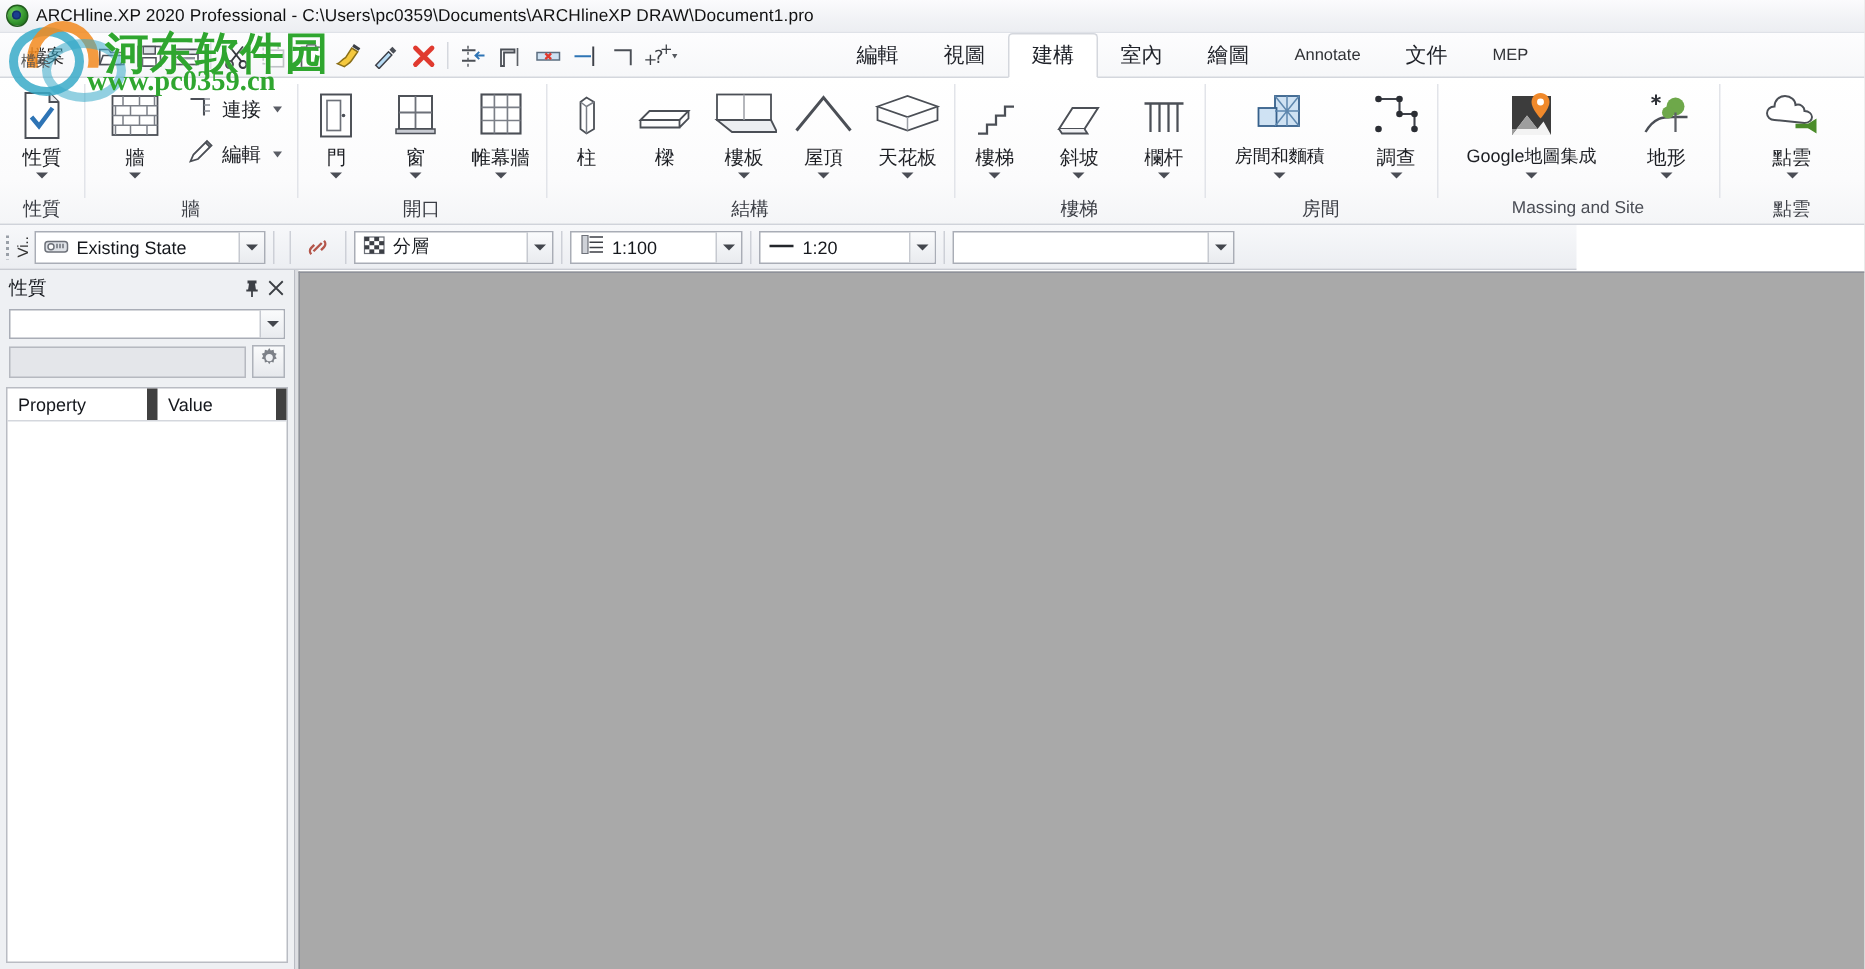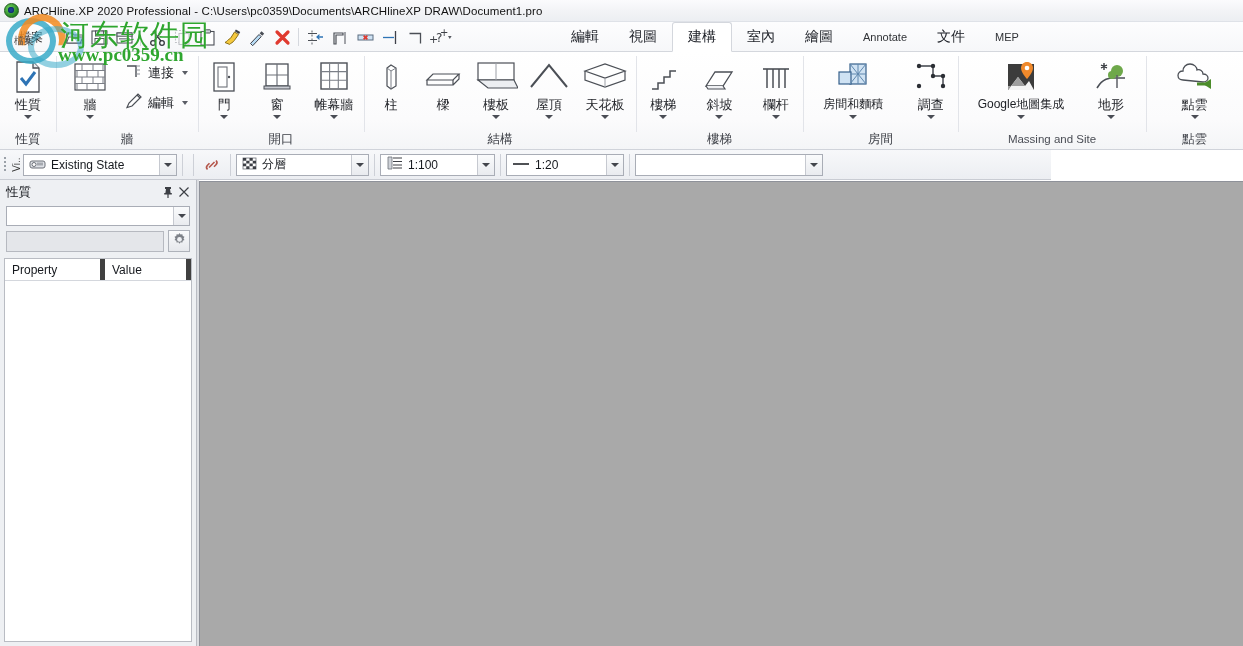--- a/index.html
+++ b/index.html
@@ -150,21 +150,21 @@
   .pp-combo{ height:20px; background:#fff; border:1px solid #a9adb6; display:flex; }
   .pp-combo .pc-f{ flex:1 1 auto; }
   .pp-field-row{ display:flex; gap:4px; padding:2px 6px 4px 6px; align-items:center; }
   .pp-field{ flex:1 1 auto; height:21px; background:#e4e6ea; border:1px solid #b6b9c0; }
   .pp-gear{ width:22px; height:22px; background:linear-gradient(to bottom,#fafbfc,#e6e8ec);
             border:1px solid #aeb2ba; display:flex; align-items:center; justify-content:center; }
   .pp-grid{ flex:1 1 auto; margin:2px 4px 4px 4px; background:#fff; border:1px solid #b9bcc3;
             display:flex; flex-direction:column; }
   .pp-grid-head{ height:22px; display:flex; border-bottom:1px solid #d4d7dd; }
   .pp-col{ display:flex; align-items:center; padding-left:7px; font-size:12px; color:#15181d;
-           border-right:5px solid #404040; }
+           border-right:7px solid #404040; }
   .pp-col.c1{ width:100px; }
   .pp-col.c2{ flex:1 1 auto; }
   .pp-grid-body{ flex:1 1 auto; }
 
   
   .canvas{
     position:absolute; left:199px; top:181px; width:1044px; height:465px;
     background:#a9a9a9; border-left:1px solid #8e9199; border-top:1px solid #8e9199;
   }
   .rightfill{ position:absolute; left:197px; top:180px; width:2px; height:466px; background:#dcdee2; }
@@ -176,21 +176,21 @@
     border:6px solid rgba(56,170,200,.85);
   }
   .wm-ring2{
     position:absolute; left:18px; top:10px; width:48px; height:52px; border-radius:50%;
     border:7px solid rgba(242,138,30,.85); clip-path: polygon(0 0,100% 0,100% 60%,0 60%);
   }
   .wm-ring3{
     position:absolute; left:28px; top:22px; width:56px; height:42px; border-radius:50%;
     border:6px solid rgba(56,170,200,.55);
   }
-  .wm-cn{ position:absolute; left:60px; top:12px; font-size:29px; font-weight:normal;
+  .wm-cn{ position:absolute; left:70px; top:12px; font-size:29px; font-weight:bold;
           color:#2fa62f; letter-spacing:1px; text-shadow:0 0 2px rgba(255,255,255,.5); }
   .wm-url{ position:absolute; left:58px; top:40px; font-size:19px; font-weight:bold; color:#2fa62f;
            font-family:"Liberation Serif", serif; }
   .wm-small{ position:absolute; left:14px; top:30px; font-size:10px; color:#555; }
 </style>
 </head>
 <body>
 
 <div id="app">
 

